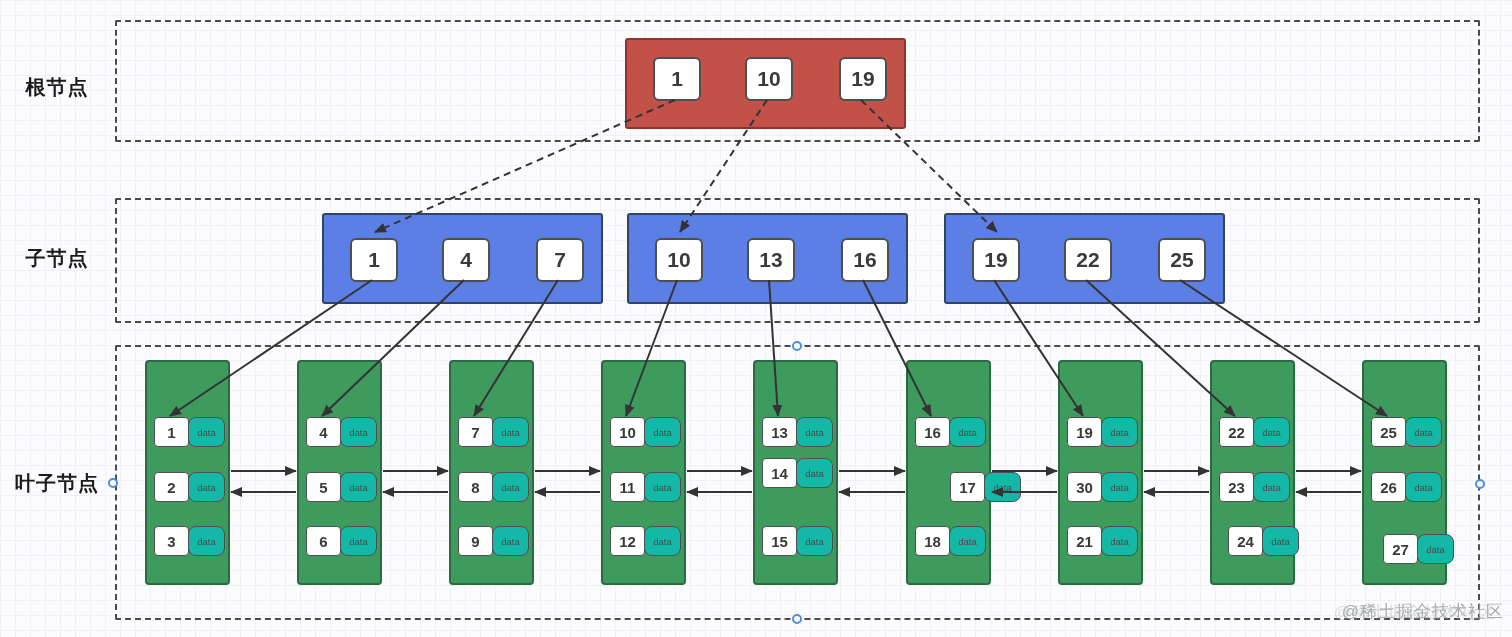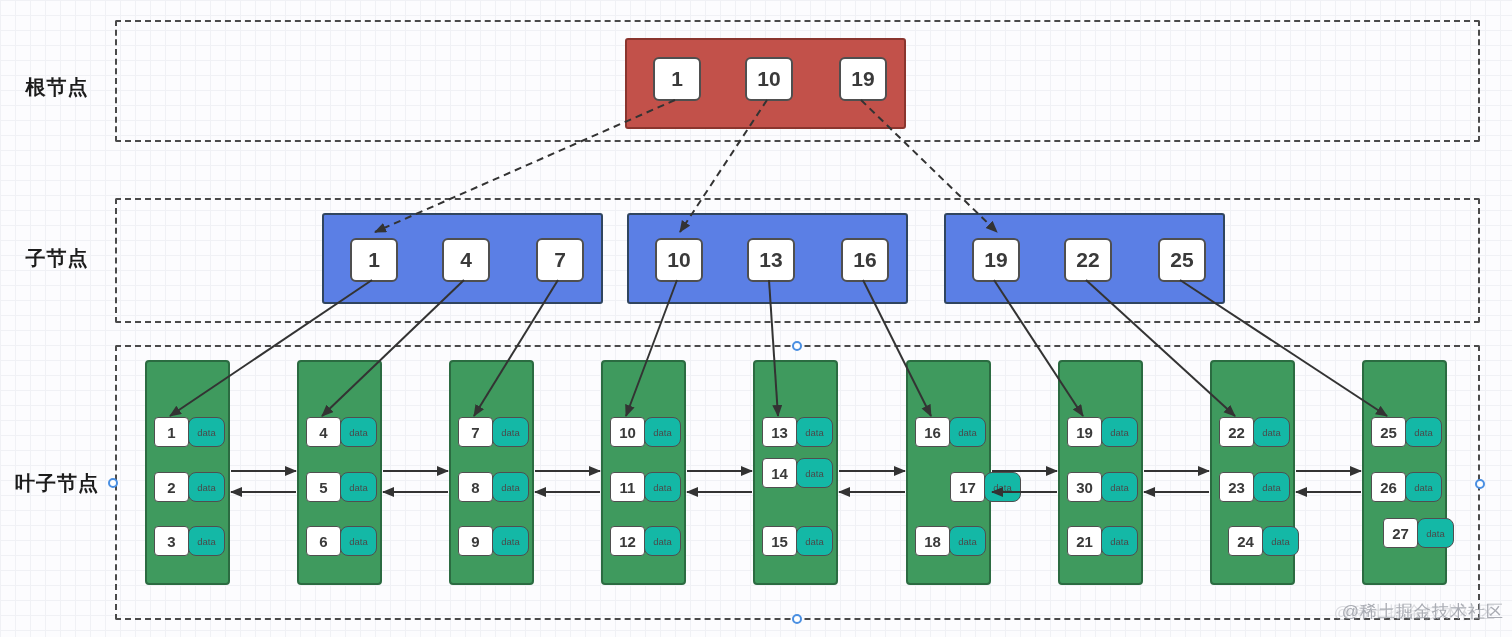--- a/index.html
+++ b/index.html
@@ -251,21 +251,21 @@
       </div>
       <div class="leaf-node" style="left: 1362px; top: 360px;">
         <div class="leaf-row" style="top: 55px;">
           <div class="leaf-key">25</div>
           <div class="leaf-data">data</div>
         </div>
         <div class="leaf-row" style="top: 110px;">
           <div class="leaf-key">26</div>
           <div class="leaf-data">data</div>
         </div>
-        <div class="leaf-row" style="top: 156px; padding-left: 12px;">
+        <div class="leaf-row" style="top: 172px; padding-left: 12px;">
           <div class="leaf-key">27</div>
           <div class="leaf-data">data</div>
         </div>
       </div>
     </div>
 
   <svg id="arrows" width="1512" height="637">
     <defs>
       <marker id="ah" markerWidth="13" markerHeight="11" refX="11" refY="5" orient="auto" markerUnits="userSpaceOnUse">
         <path class="ah-fill" d="M0,0 L12,5 L0,10 z"></path>

